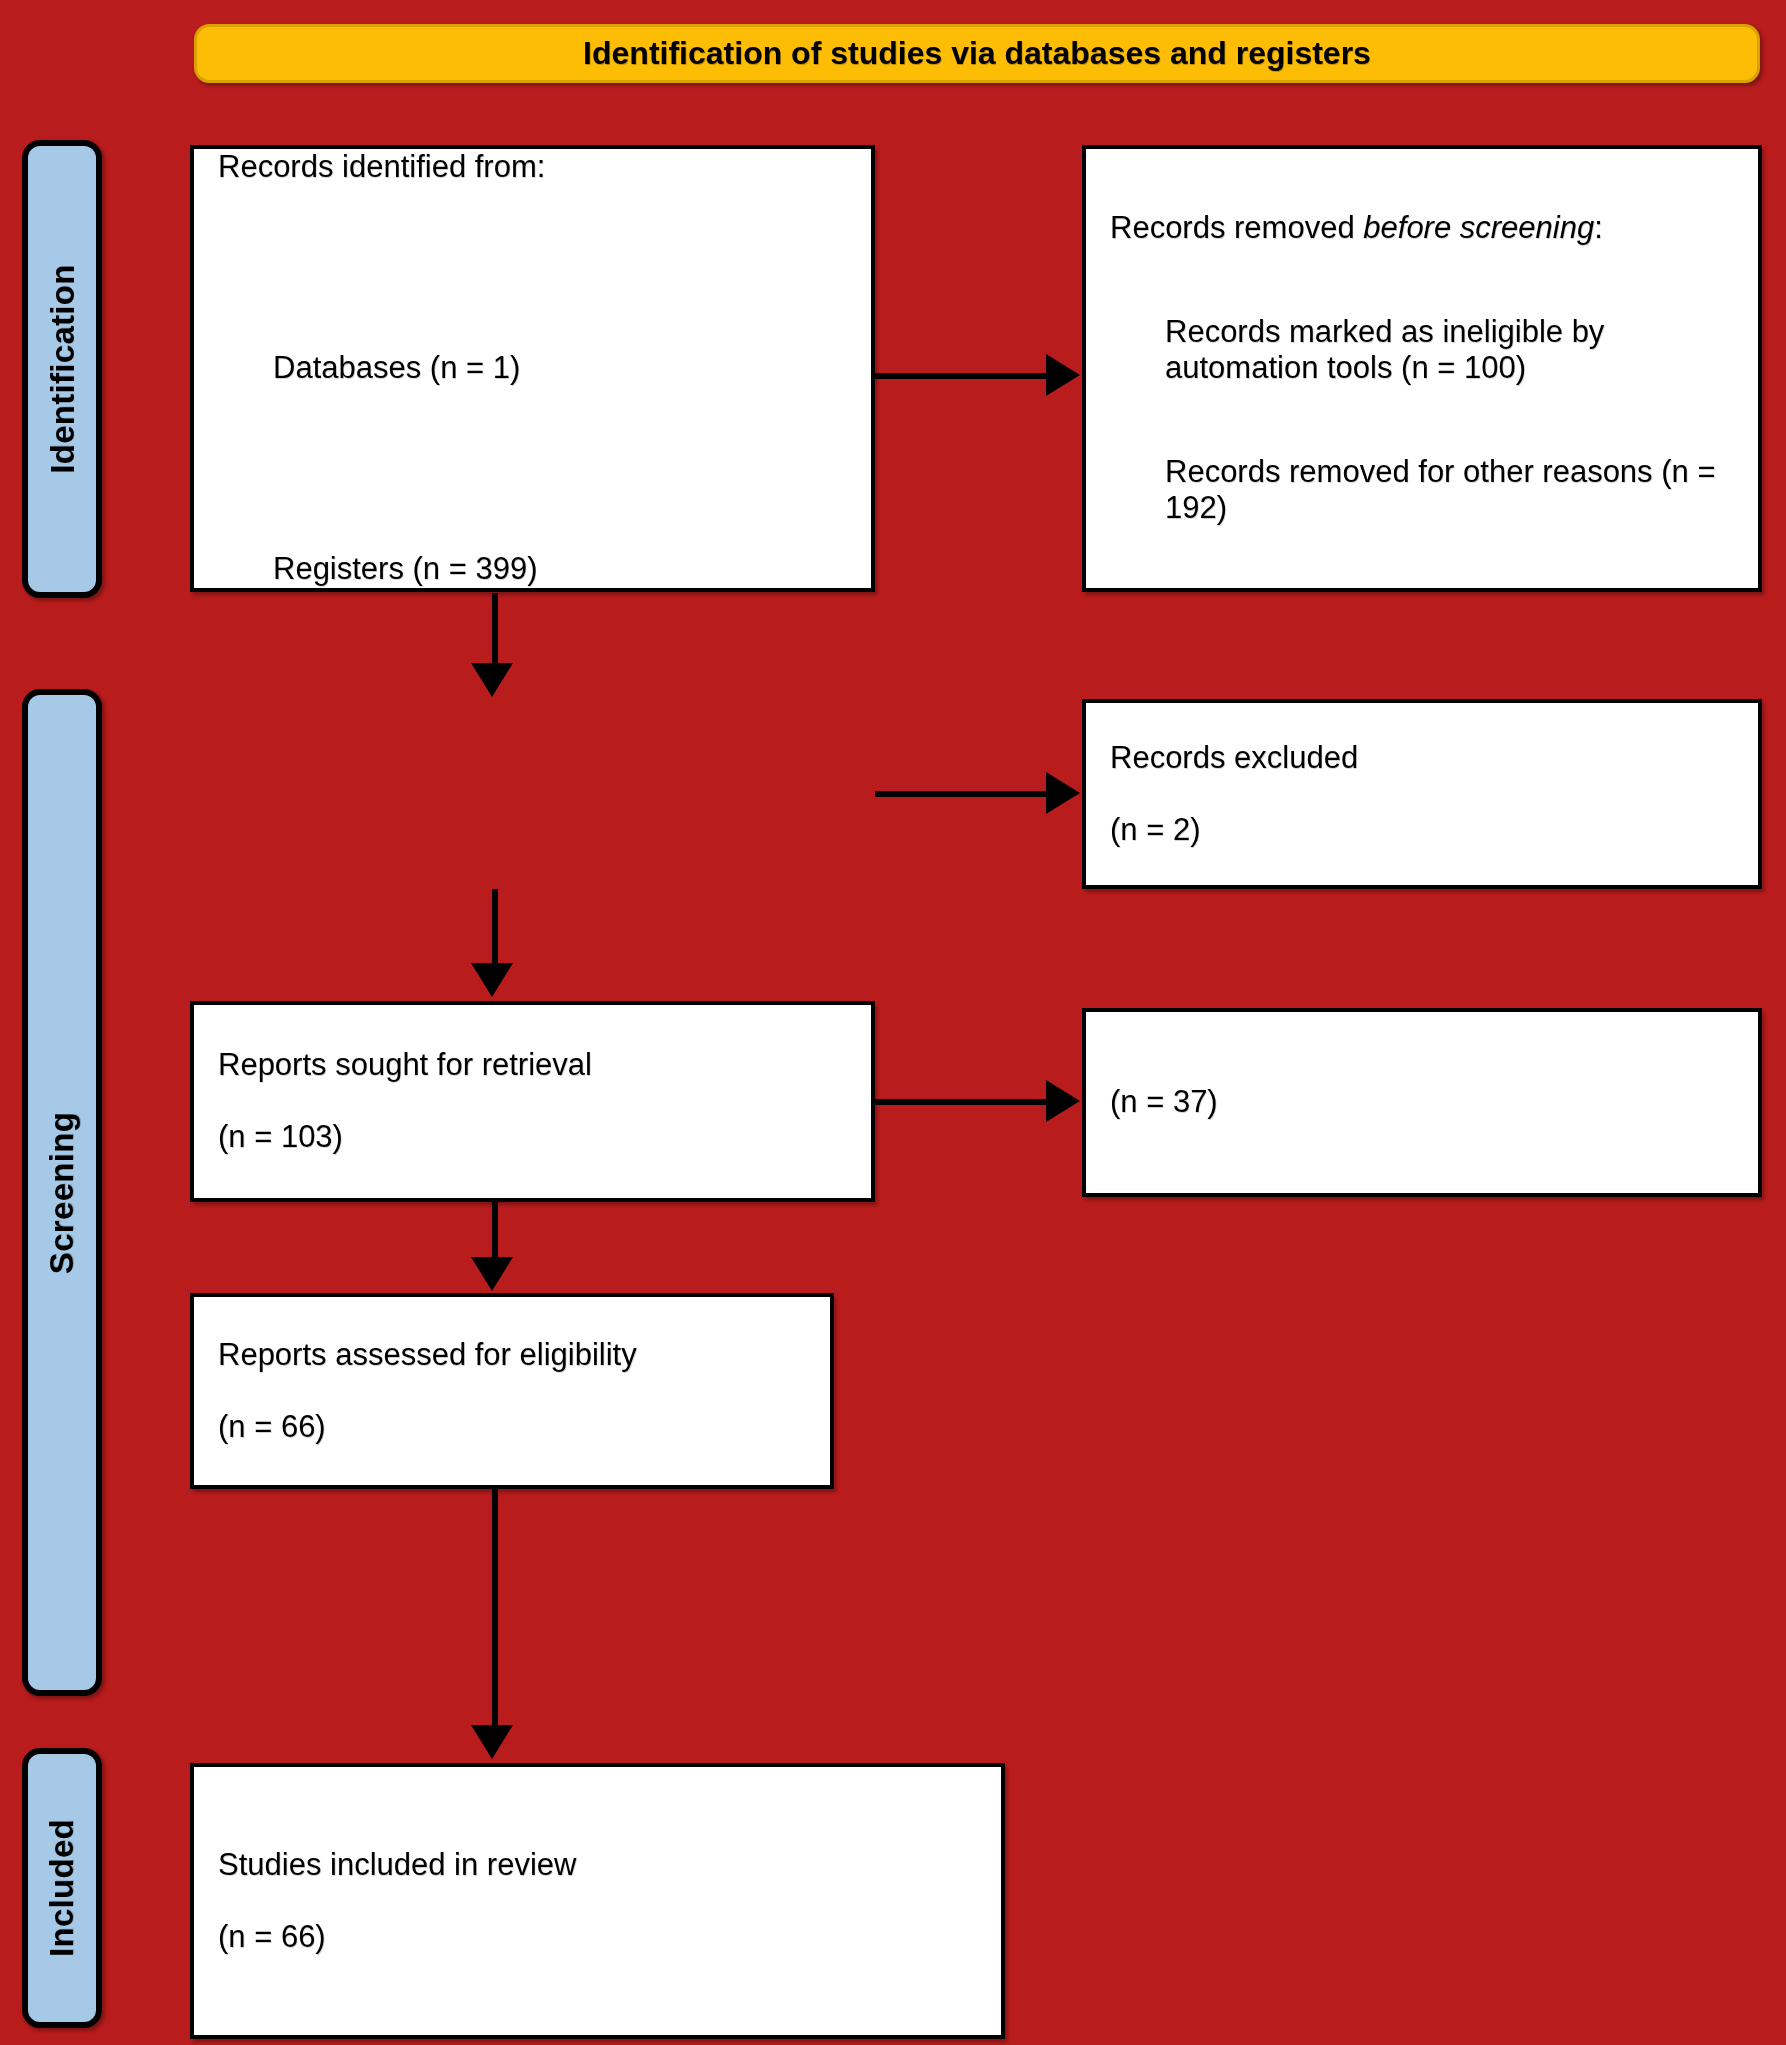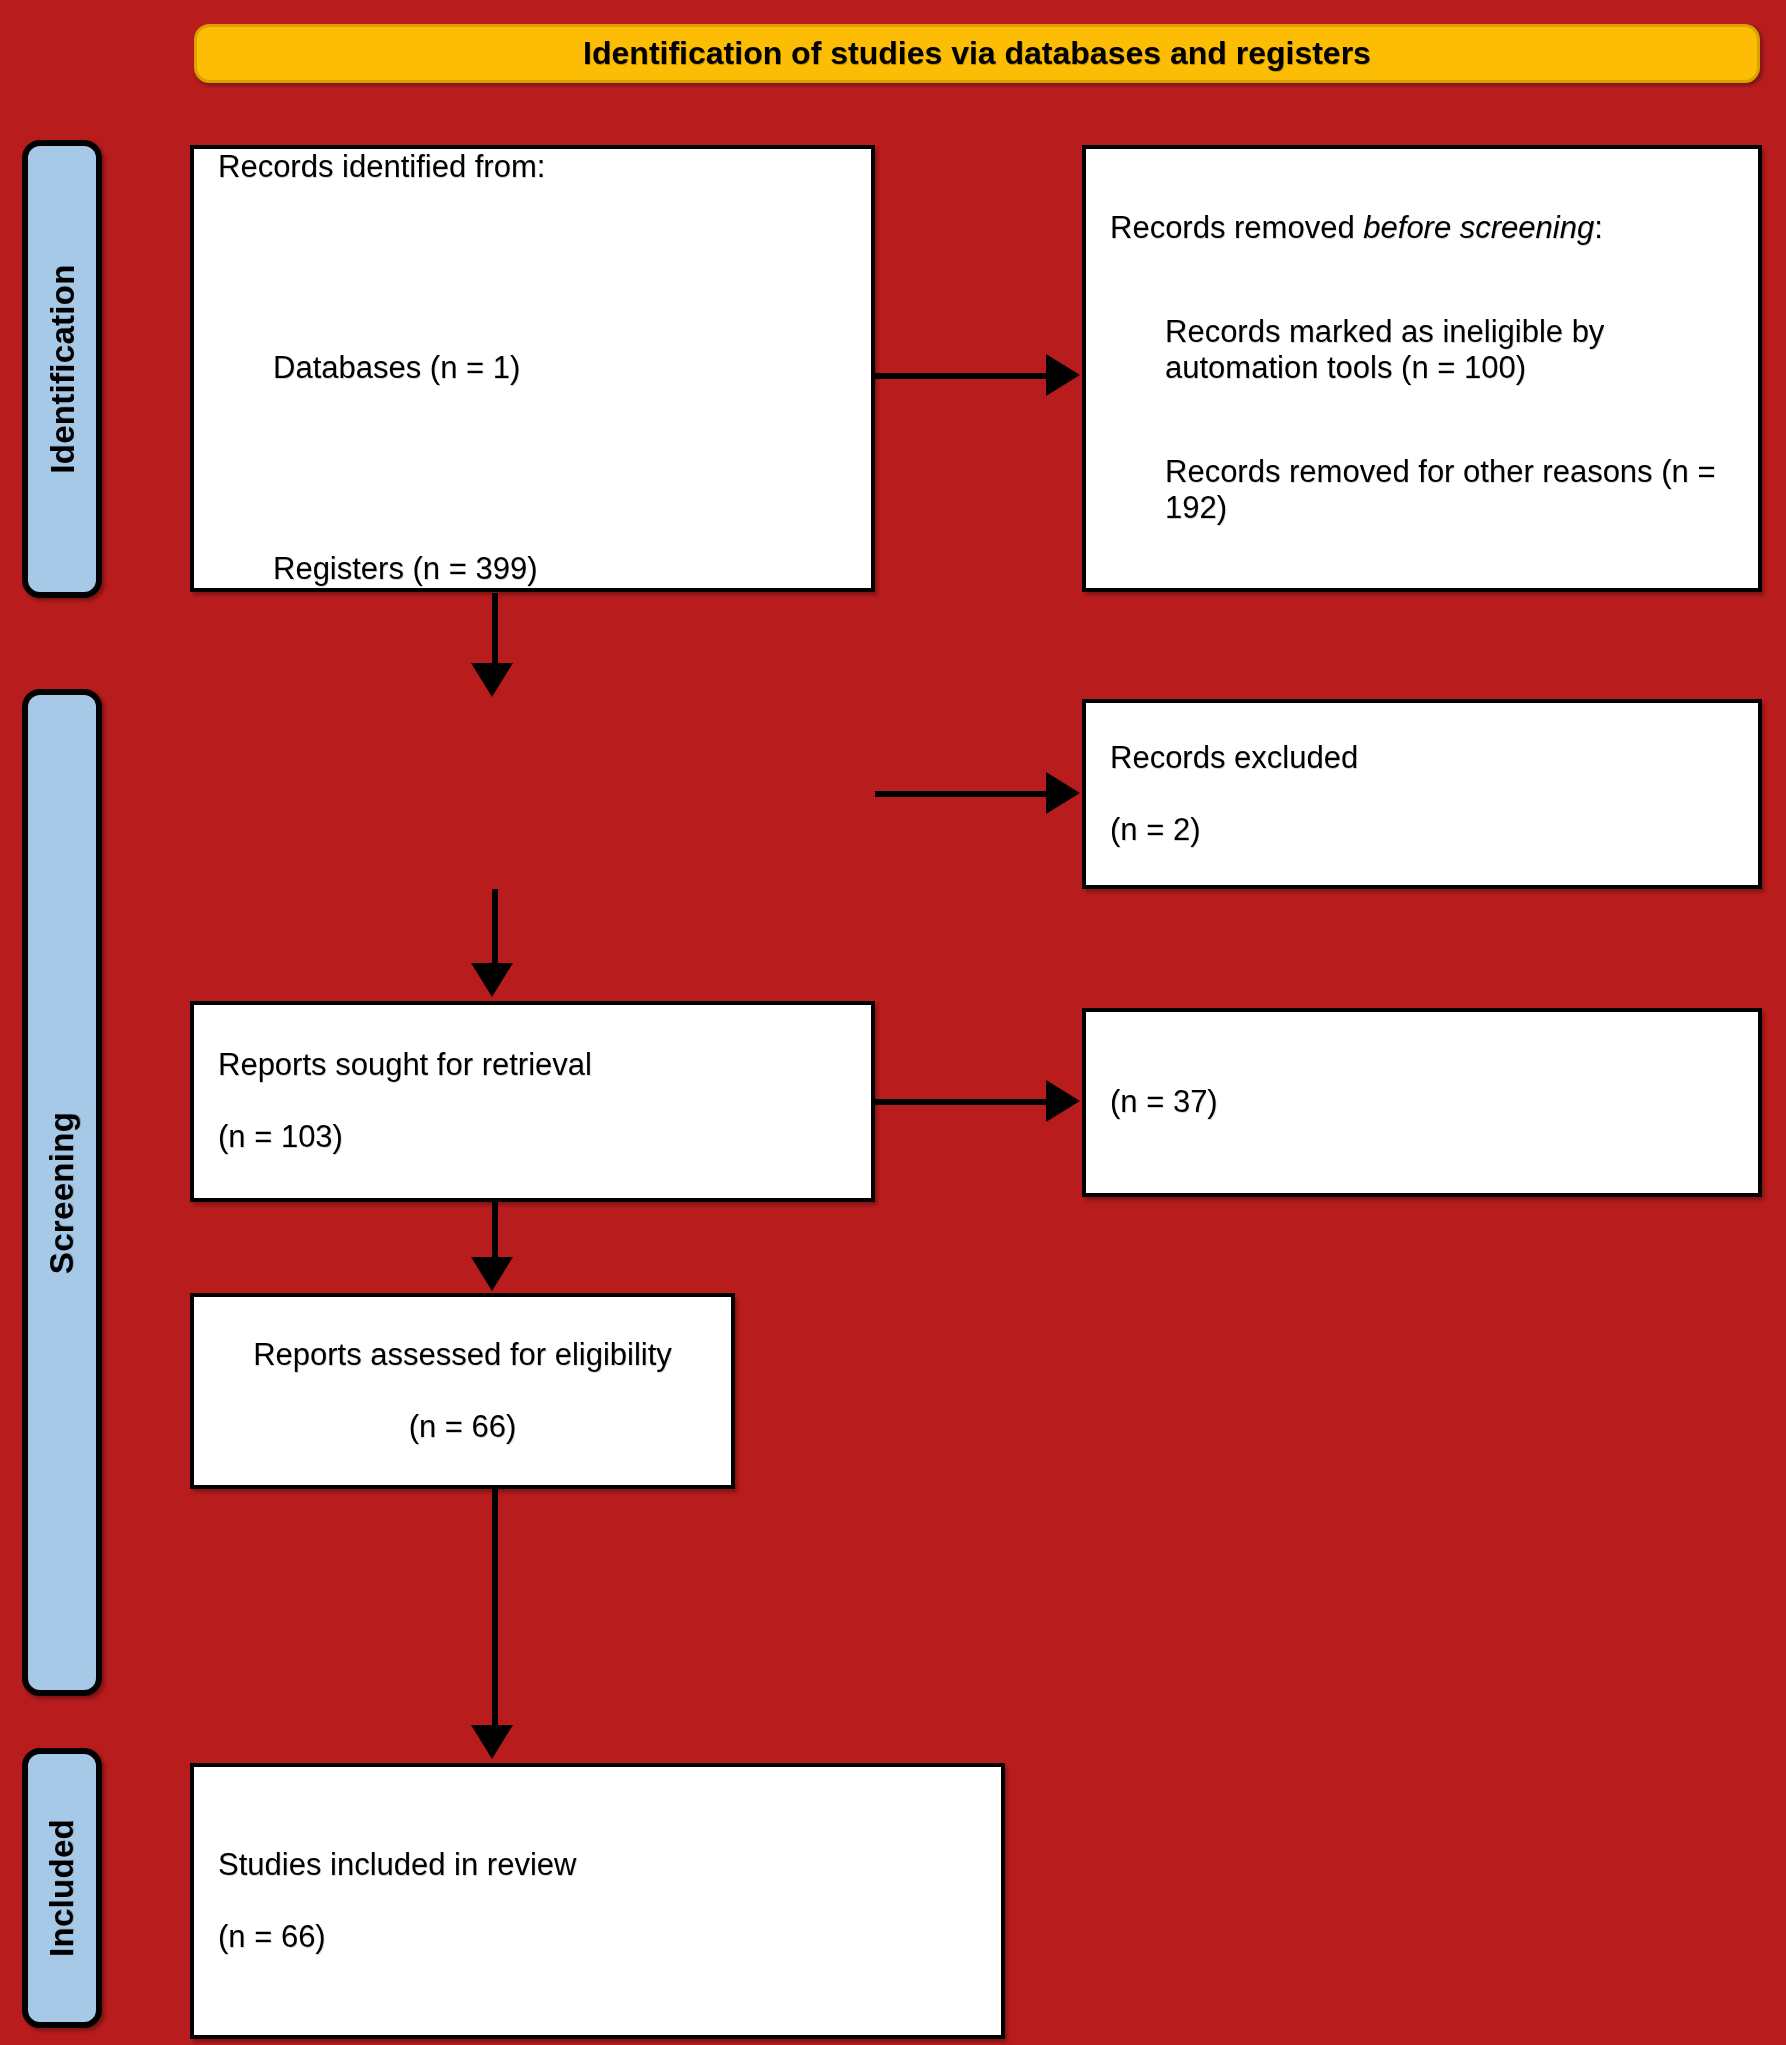--- a/index.html
+++ b/index.html
@@ -92,21 +92,21 @@
   .flow-box .line.indent { padding-left: 55px; }
   .flow-box .line.gap-top { margin-top: 32px; }
   .flow-box .line em { font-style: italic; }
 
   #box-identified       { left: 190px;  top: 145px;  width: 685px;  height: 447px; justify-content: space-between; }
   #box-removed-before   { left: 1082px; top: 145px;  width: 680px;  height: 447px; }
   #box-screened         { left: 190px;  top: 699px; width: 685px;  height: 190px; }
   #box-excluded         { left: 1082px; top: 699px; width: 680px;  height: 190px; }
   #box-sought           { left: 190px;  top: 1001px; width: 685px;  height: 201px; }
   #box-not-retrieved    { left: 1082px; top: 1008px; width: 680px;  height: 189px; }
-  #box-assessed         { left: 190px;  top: 1293px; width: 545px;  height: 196px; text-align: center; }
+  #box-assessed         { left: 190px;  top: 1293px; width: 644px;  height: 196px; }
   #box-included         { left: 190px;  top: 1763px; width: 815px;  height: 276px; }
 
   
   .v-line {
     position: absolute;
     width: 6.3px;
     background: #000000;
   }
   .v-head {
     position: absolute;

